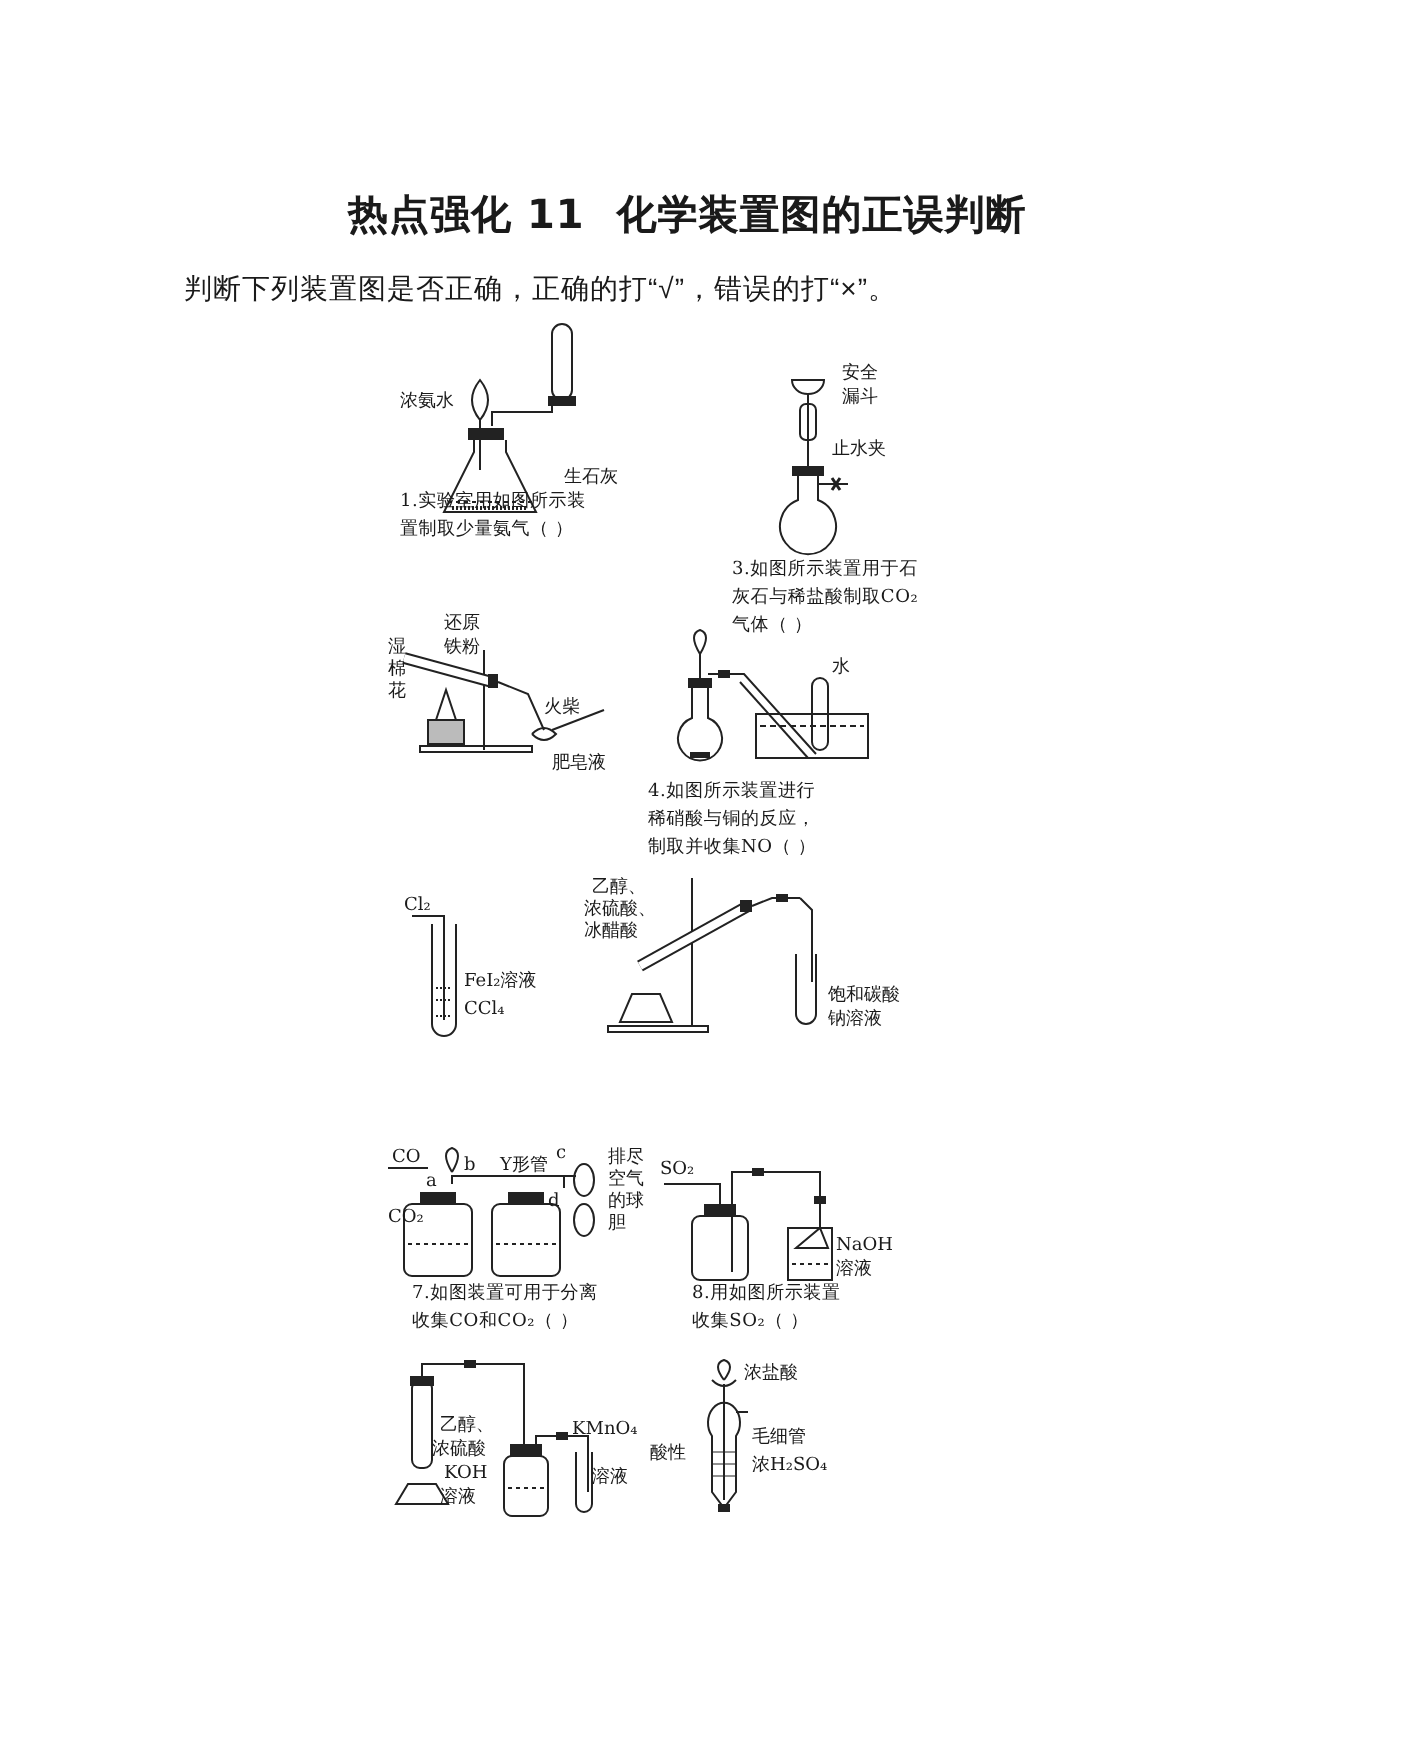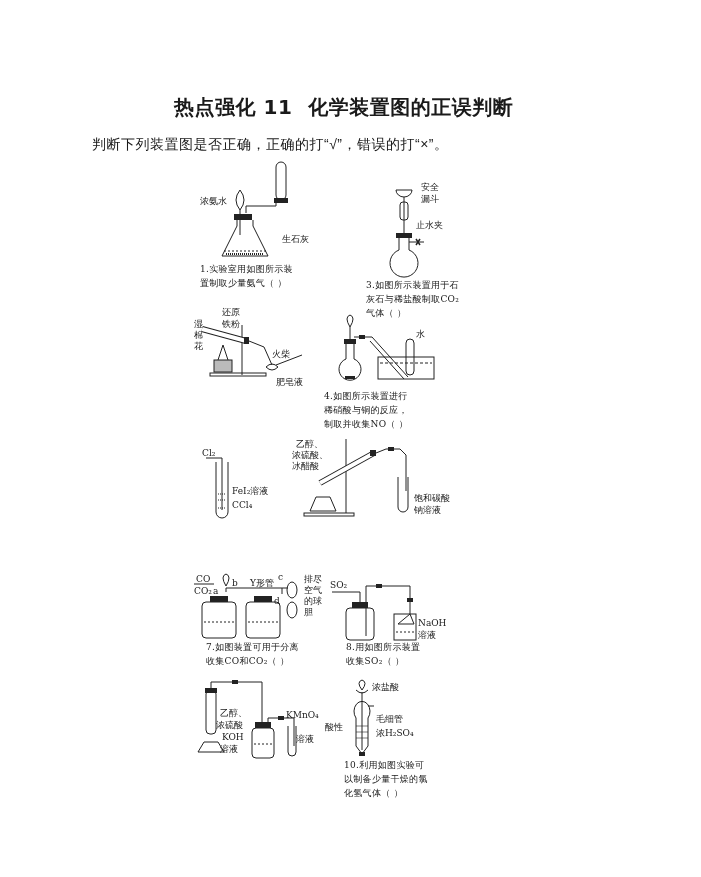--- a/index.html
+++ b/index.html
@@ -33,21 +33,21 @@
     <path d="M56 53 L56 46 L86 46 L86 42" class="stroke"></path>
     <path d="M50 50 q-8 -10 0 -20 q8 10 0 20" class="stroke"></path>
     <line x1="50" y1="50" x2="50" y2="75" class="stroke"></line>
     <rect x="44" y="54" width="18" height="6" fill="#222"></rect>
     <path d="M47 60 L47 66 L32 96 L78 96 L63 66 L63 60" class="stroke"></path>
     <path d="M34 91 L76 91" stroke="#222" stroke-dasharray="2,2"></path>
     <line x1="36" y1="94" x2="74" y2="94" stroke="#222" stroke-width="2" stroke-dasharray="1,1"></line>
   </svg>
   <div class="lbl" style="left:10px;top:36px;">浓氨水</div>
   <div class="lbl" style="left:92px;top:74px;">生石灰</div>
-  <div class="cap" style="left:10px;top:102px;">
+  <div class="cap" style="left:10px;top:84px;">
     <div>1.实验室用如图所示装</div>
     <div>置制取少量氨气（    ）</div>
   </div>
 </div>
 
 <div class="item" style="left:318px;top:176px;width:130px;height:140px;margin-left:48px;">
   <svg width="110" height="100">
     <path d="M30 14 a8 7 0 0 0 16 0 Z" class="stroke"></path>
     <line x1="38" y1="21" x2="38" y2="62" class="stroke"></line>
     <rect x="34" y="26" width="8" height="18" rx="3" class="stroke"></rect>
@@ -152,21 +152,21 @@
     <path d="M12 50 L42 50" stroke="#222" stroke-dasharray="2,2"></path>
     <rect x="54" y="30" width="34" height="36" rx="4" class="stroke"></rect>
     <rect x="62" y="24" width="18" height="6" fill="#222"></rect>
     <path d="M56 50 L86 50" stroke="#222" stroke-dasharray="2,2"></path>
     <path d="M34 20 L34 16 L90 16 L90 22" class="stroke"></path>
     <path d="M90 16 L96 16" class="stroke"></path>
     <ellipse cx="100" cy="18" rx="5" ry="8" class="stroke"></ellipse>
     <ellipse cx="100" cy="38" rx="5" ry="8" class="stroke"></ellipse>
   </svg>
   <div class="lbl" style="left:4px;top:2px;">CO</div>
-  <div class="lbl" style="left:2px;top:14px;">CO₂</div>
+  <div class="lbl" style="left:2px;top:32px;">CO₂</div>
   <div class="lbl" style="left:21px;top:14px;">a</div>
   <div class="lbl" style="left:40px;top:6px;">b</div>
   <div class="lbl" style="left:58px;top:6px;">Y形管</div>
   <div class="lbl" style="left:86px;top:0px;">c</div>
   <div class="lbl" style="left:82px;top:24px;">d</div>
   <div class="lbl" style="left:112px;top:2px;">排尽</div>
   <div class="lbl" style="left:112px;top:13px;">空气</div>
   <div class="lbl" style="left:112px;top:24px;">的球</div>
   <div class="lbl" style="left:112px;top:35px;">胆</div>
   <div class="cap" style="left:14px;top:68px;">
@@ -227,18 +227,13 @@
     <line x1="24" y1="12" x2="24" y2="28" class="stroke"></line>
     <path d="M18 38 a8 10 0 1 1 12 0 L30 66 L24 74 L18 66 Z" class="stroke"></path>
     <path d="M30 26 L36 26" class="stroke"></path>
     <line x1="24" y1="28" x2="24" y2="70" class="stroke"></line>
     <path d="M18 46 L30 46 M18 52 L30 52 M18 58 L30 58" stroke="#222" stroke-width="0.6"></path>
     <rect x="21" y="72" width="6" height="4" fill="#222"></rect>
   </svg>
   <div class="lbl" style="left:34px;top:2px;">浓盐酸</div>
   <div class="lbl" style="left:38px;top:34px;">毛细管</div>
   <div class="lbl" style="left:38px;top:48px;">浓H₂SO₄</div>
-  <div class="cap" style="left:6px;top:78px;">
-    <div>10.利用如图实验可</div>
-    <div>以制备少量干燥的氯</div>
-    <div>化氢气体（    ）</div>
-  </div>
 </div>
 
 </body></html>

